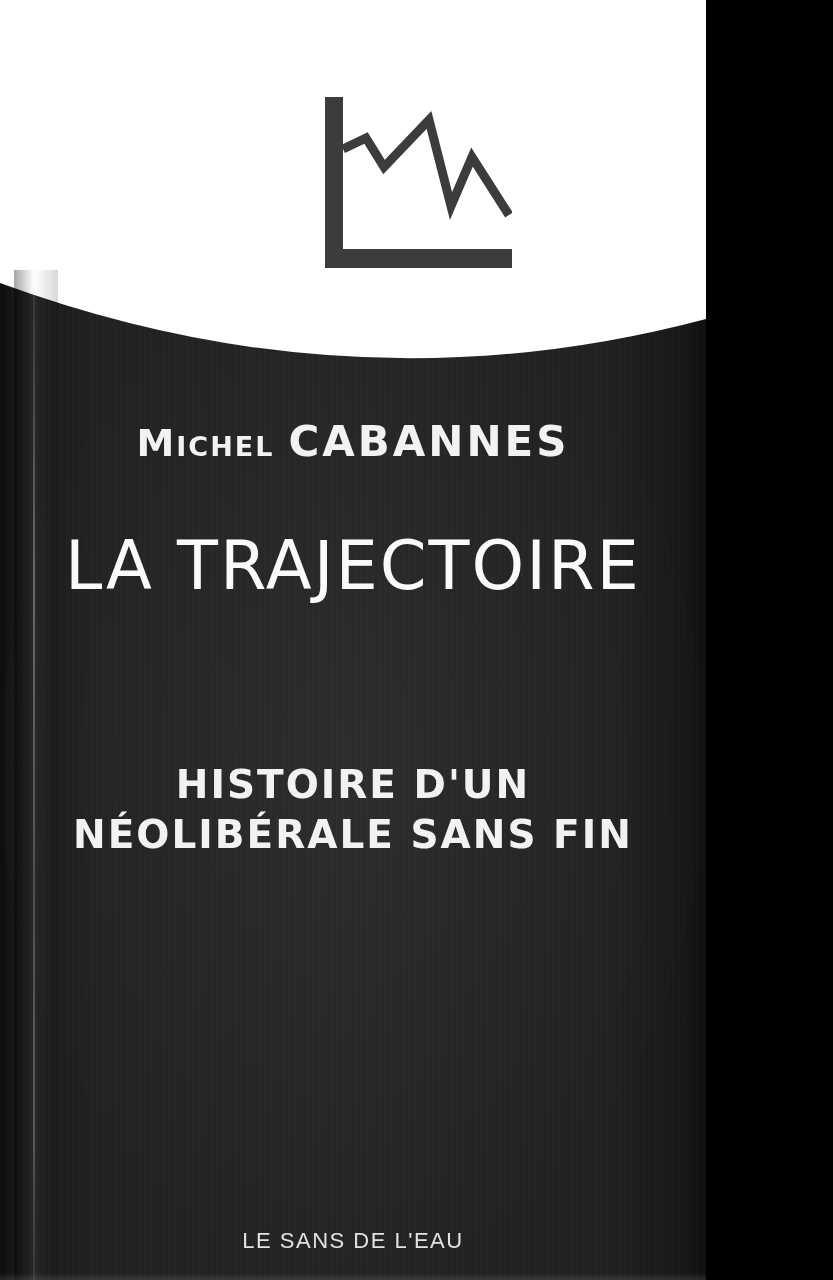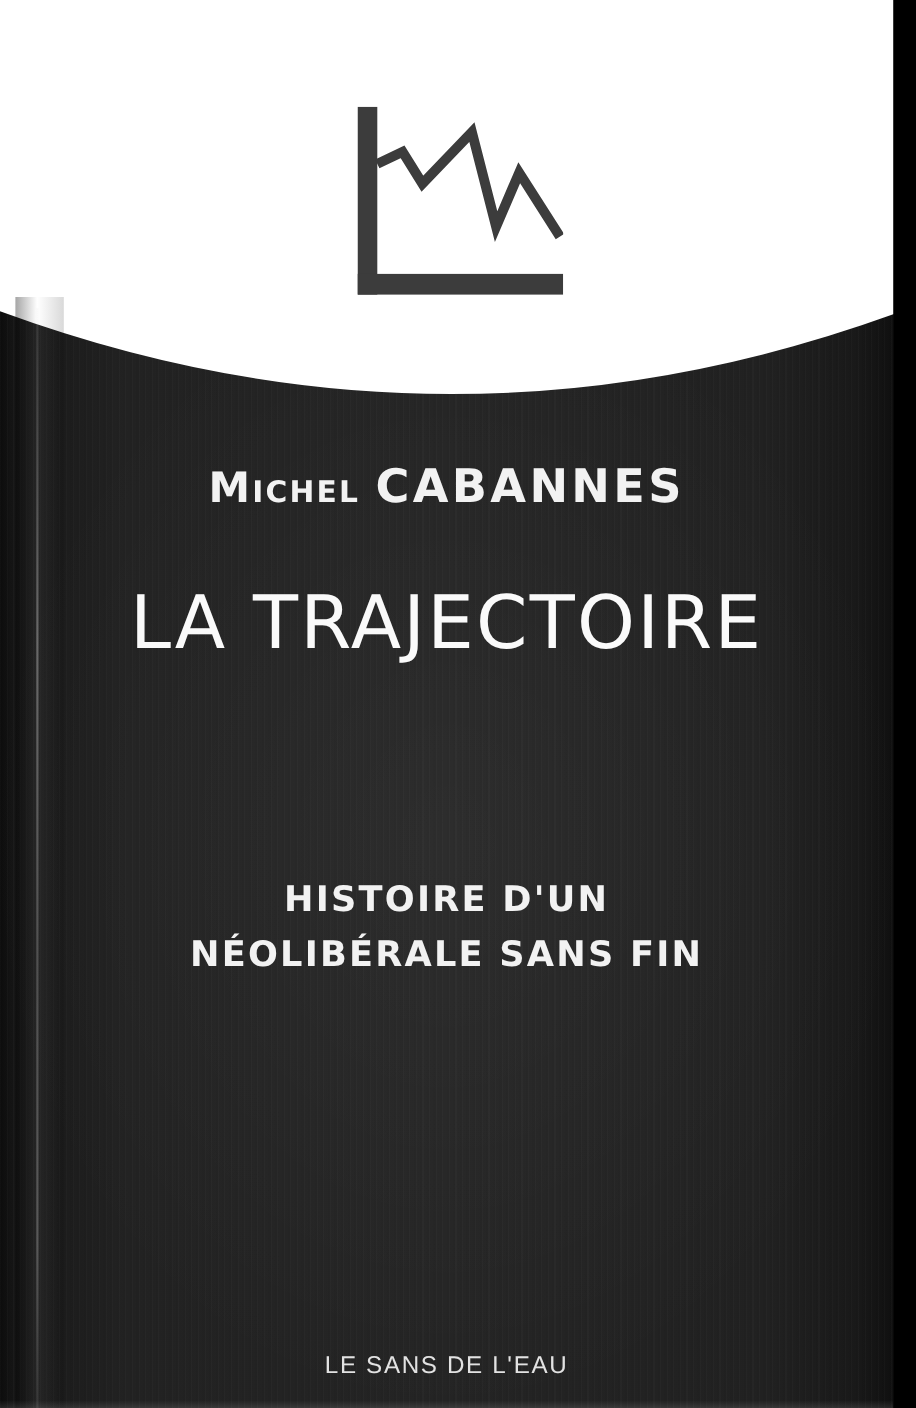--- a/index.html
+++ b/index.html
@@ -2,21 +2,21 @@
 <html style="--cover-black: #1f1f1f; --text-white: #f2f2f2;"><head>
 <meta charset="utf-8">
 <style>
   html, body {
     margin: 0;
     padding: 0;
     background: #000;
   }
   .cover {
     position: relative;
-    width: 812px;
+    width: 706px;
     height: 1280px;
     overflow: hidden;
     background:
       radial-gradient(ellipse 70% 55% at 50% 60%, rgba(255,255,255,0.045), rgba(255,255,255,0) 75%),
       repeating-linear-gradient(90deg, rgba(255,255,255,0.018) 0 1px, rgba(0,0,0,0.0) 1px 4px, rgba(0,0,0,0.03) 4px 6px),
       linear-gradient(90deg, #0c0c0c 0%, #161616 1.5%, #1b1b1b 5%, #222222 14%, #242424 50%, #212121 86%, #191919 96%, #101010 100%),
       var(--cover-black, #1f1f1f);
     font-family: "DejaVu Sans", sans-serif;
   }
   
@@ -81,22 +81,22 @@
   }
   .title-block {
     top: 524px;
     font-size: 67px;
     font-weight: normal;
     line-height: 84px;
     letter-spacing: 2px;
     color: #fafafa;
   }
   .subtitle-block {
-    top: 792px;
-    font-size: 32px;
+    top: 760px;
+    font-size: 39px;
     font-weight: bold;
     line-height: 50px;
     letter-spacing: 2px;
   }
   .publisher-line {
     top: 1228px;
     font-family: "Liberation Sans", sans-serif;
     font-size: 22px;
     font-weight: normal;
     letter-spacing: 1.5px;

